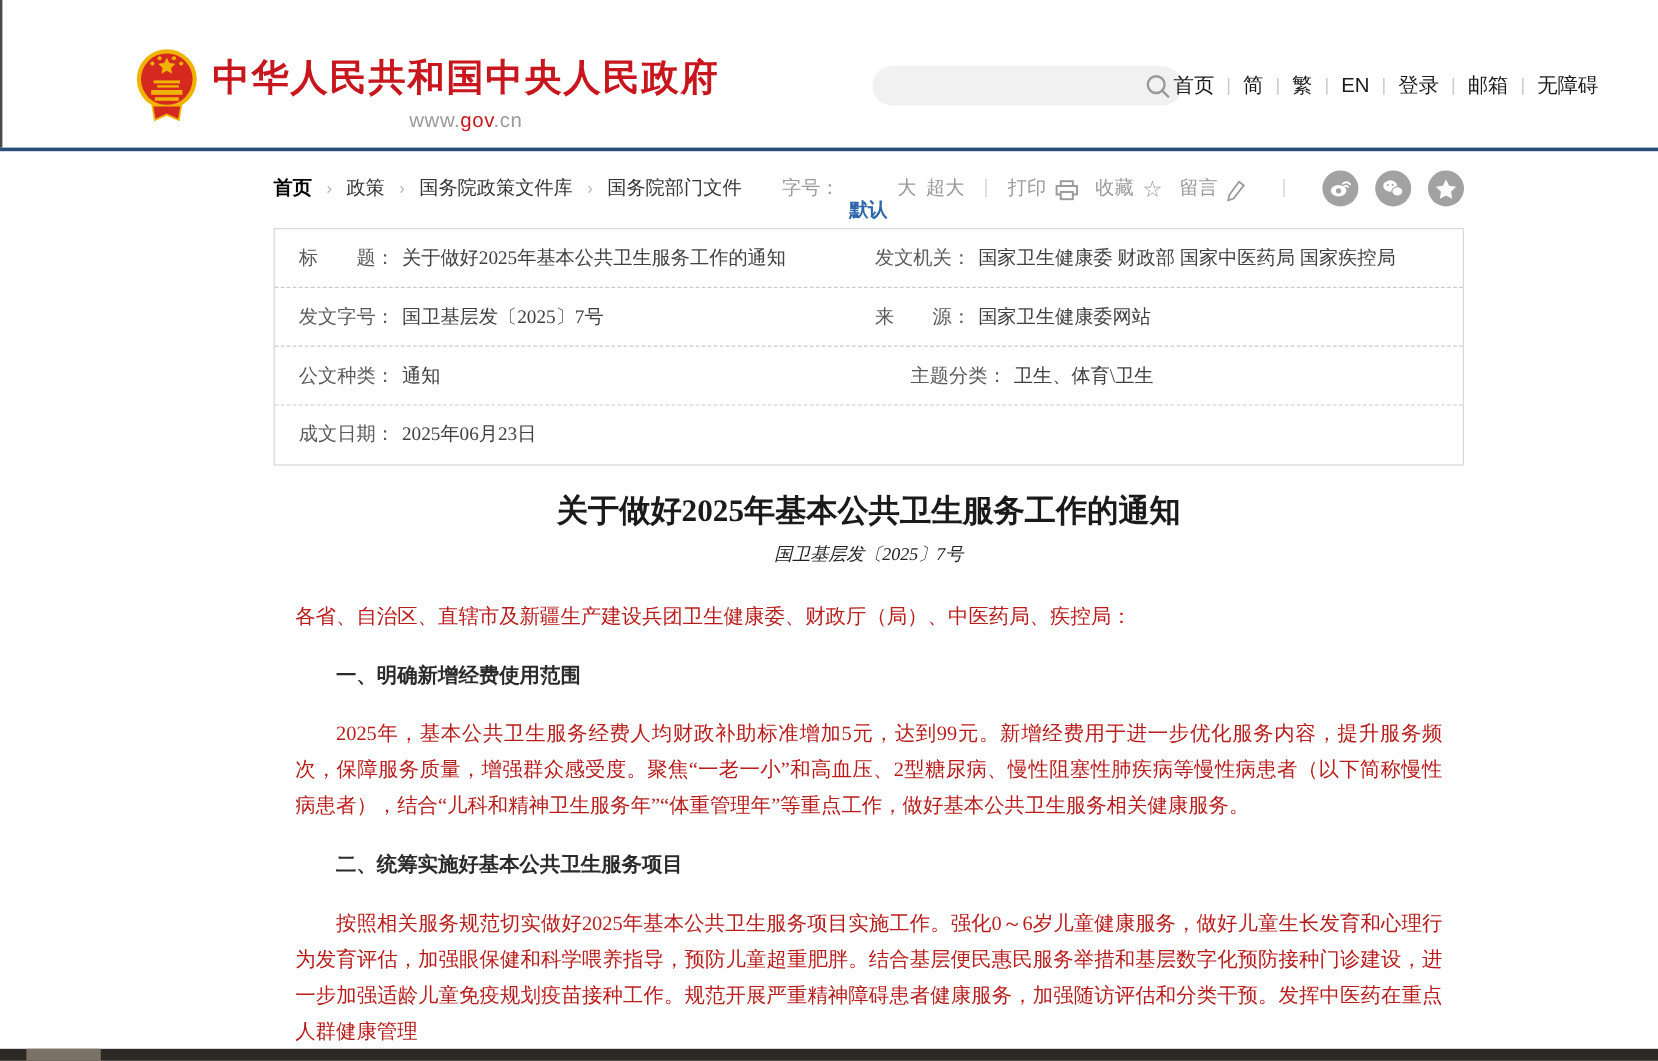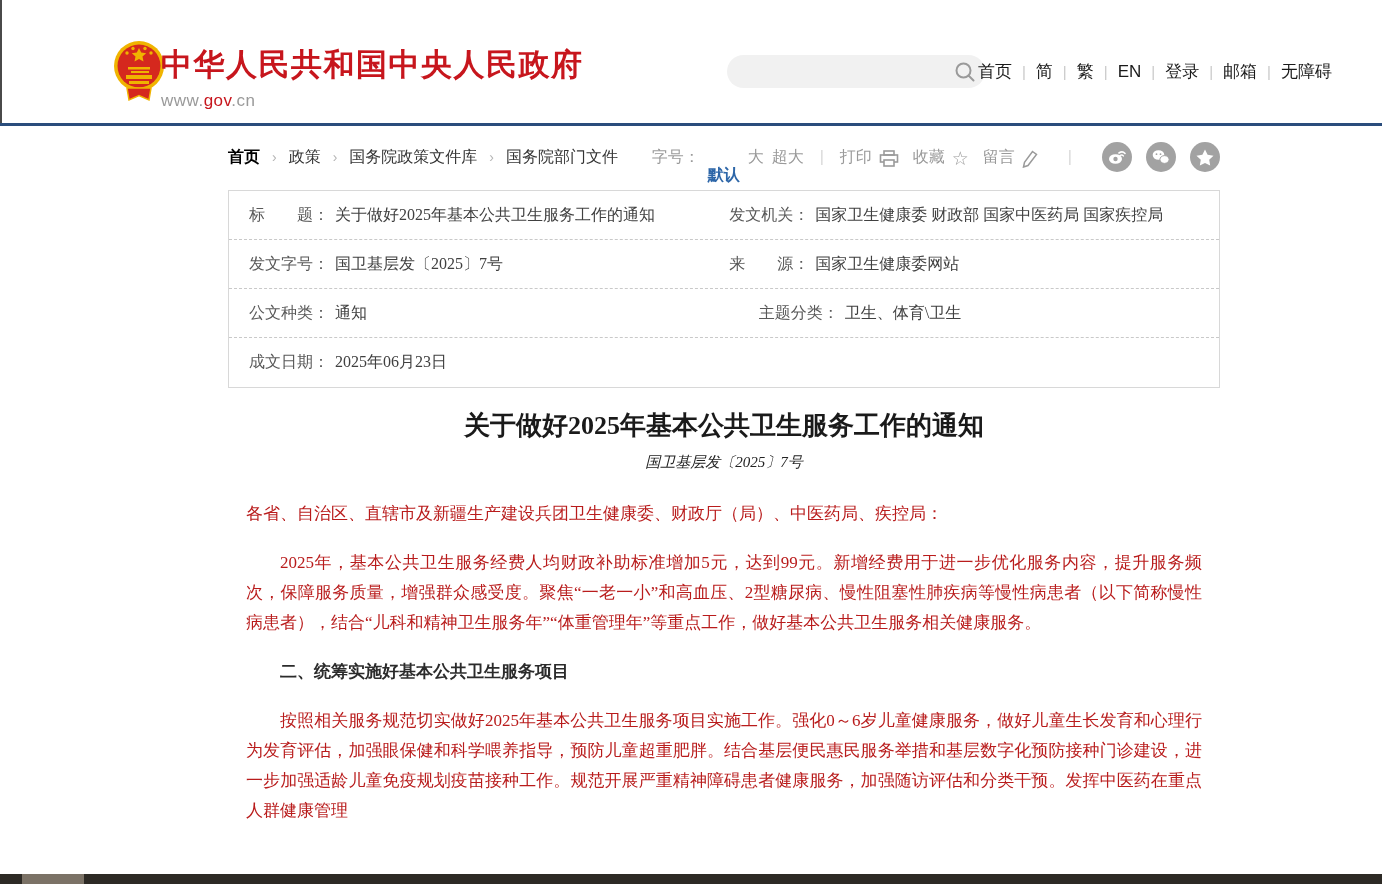--- a/index.html
+++ b/index.html
@@ -3,21 +3,21 @@
 <meta charset="utf-8">
 <style>
   * { margin:0; padding:0; box-sizing:border-box; }
   html,body { background:#ffffff; }
   body { width:1382px; height:884px; font-family:"Liberation Sans", sans-serif; position:relative; overflow:hidden; }
 
   
   .site-header { position:relative; height:126px; background:#fff; border-bottom:3px solid #2a4d7c; }
   .header-left-edge { position:absolute; left:0; top:0; width:2px; height:123px; background:#4a4a4a; }
   .emblem { position:absolute; left:113px; top:40px; }
-  .brand { position:absolute; left:161px; top:44px; }
+  .brand { position:absolute; left:177px; top:44px;text-align:center; }
   .brand-title { font-family:"Liberation Serif", serif; font-size:31px; font-weight:bold; color:#c7161d; letter-spacing:1.5px; white-space:nowrap; }
   .brand-url { margin-top:5px; font-size:17px; color:#9a9a9a; letter-spacing:0.5px; }
   .brand-url .gov { color:#c7161d; }
   .search-box { position:absolute; left:727px; top:55px; width:258px; height:33px; background:#f1f1f1; border-radius:17px; display:flex; align-items:center; }
   .search-input { flex:1; border:none; outline:none; background:transparent; height:100%; padding:0 14px; font-size:15px; color:#333; }
   .search-icon { margin-right:14px; display:flex; cursor:pointer; }
   .top-nav { position:absolute; right:50px; top:60px; display:flex; align-items:center; font-size:17px; color:#1a1a1a; white-space:nowrap; }
   .top-nav a { color:#1a1a1a; text-decoration:none; cursor:pointer; }
   .top-nav .sep { color:#c9c9c9; margin:0 10px; font-size:15px; }
 
@@ -232,20 +232,21 @@
       </div>
       <div class="meta-cell right"></div>
     </div>
   </div>
 
   <div class="article">
     <div class="article-title">关于做好2025年基本公共卫生服务工作的通知</div>
     <div class="article-docnum">国卫基层发〔2025〕7号</div>
 
     <p class="salutation">各省、自治区、直辖市及新疆生产建设兵团卫生健康委、财政厅（局）、中医药局、疾控局：</p>
+    <p class="sec-heading">一、明确新增经费使用范围</p>
     <p class="indent">2025年，基本公共卫生服务经费人均财政补助标准增加5元，达到99元。新增经费用于进一步优化服务内容，提升服务频次，保障服务质量，增强群众感受度。聚焦“一老一小”和高血压、2型糖尿病、慢性阻塞性肺疾病等慢性病患者（以下简称慢性病患者），结合“儿科和精神卫生服务年”“体重管理年”等重点工作，做好基本公共卫生服务相关健康服务。</p>
     <p class="sec-heading">二、统筹实施好基本公共卫生服务项目</p>
     <p class="indent">按照相关服务规范切实做好2025年基本公共卫生服务项目实施工作。强化0～6岁儿童健康服务，做好儿童生长发育和心理行为发育评估，加强眼保健和科学喂养指导，预防儿童超重肥胖。结合基层便民惠民服务举措和基层数字化预防接种门诊建设，进一步加强适龄儿童免疫规划疫苗接种工作。规范开展严重精神障碍患者健康服务，加强随访评估和分类干预。发挥中医药在重点人群健康管理</p>
   </div>
 
 </div>
 
 <div class="bottom-bar">
   <div class="bottom-bar-thumb"></div>
 </div>

